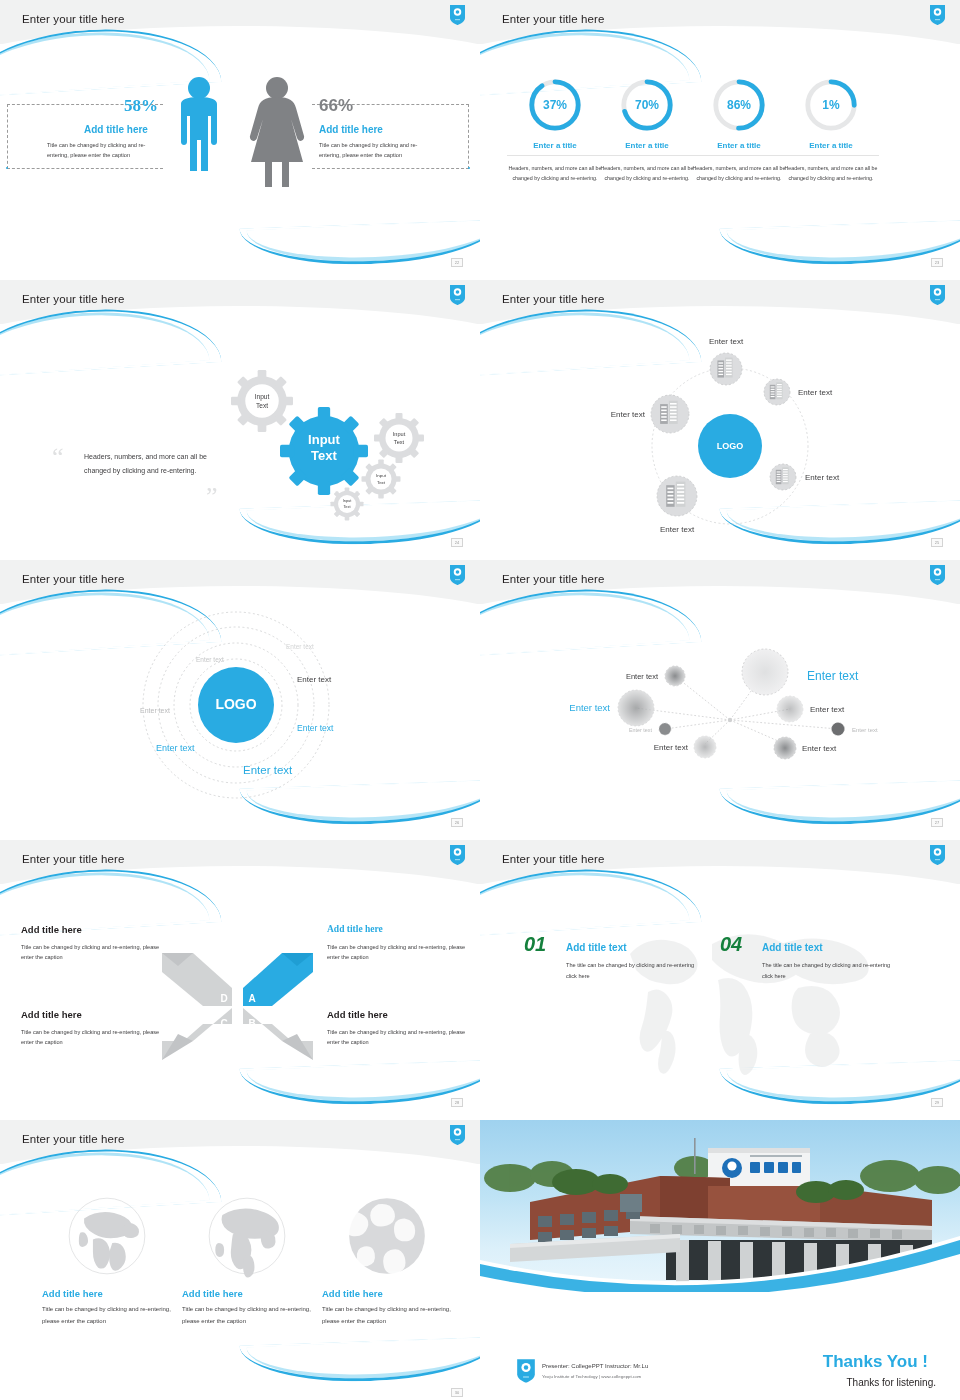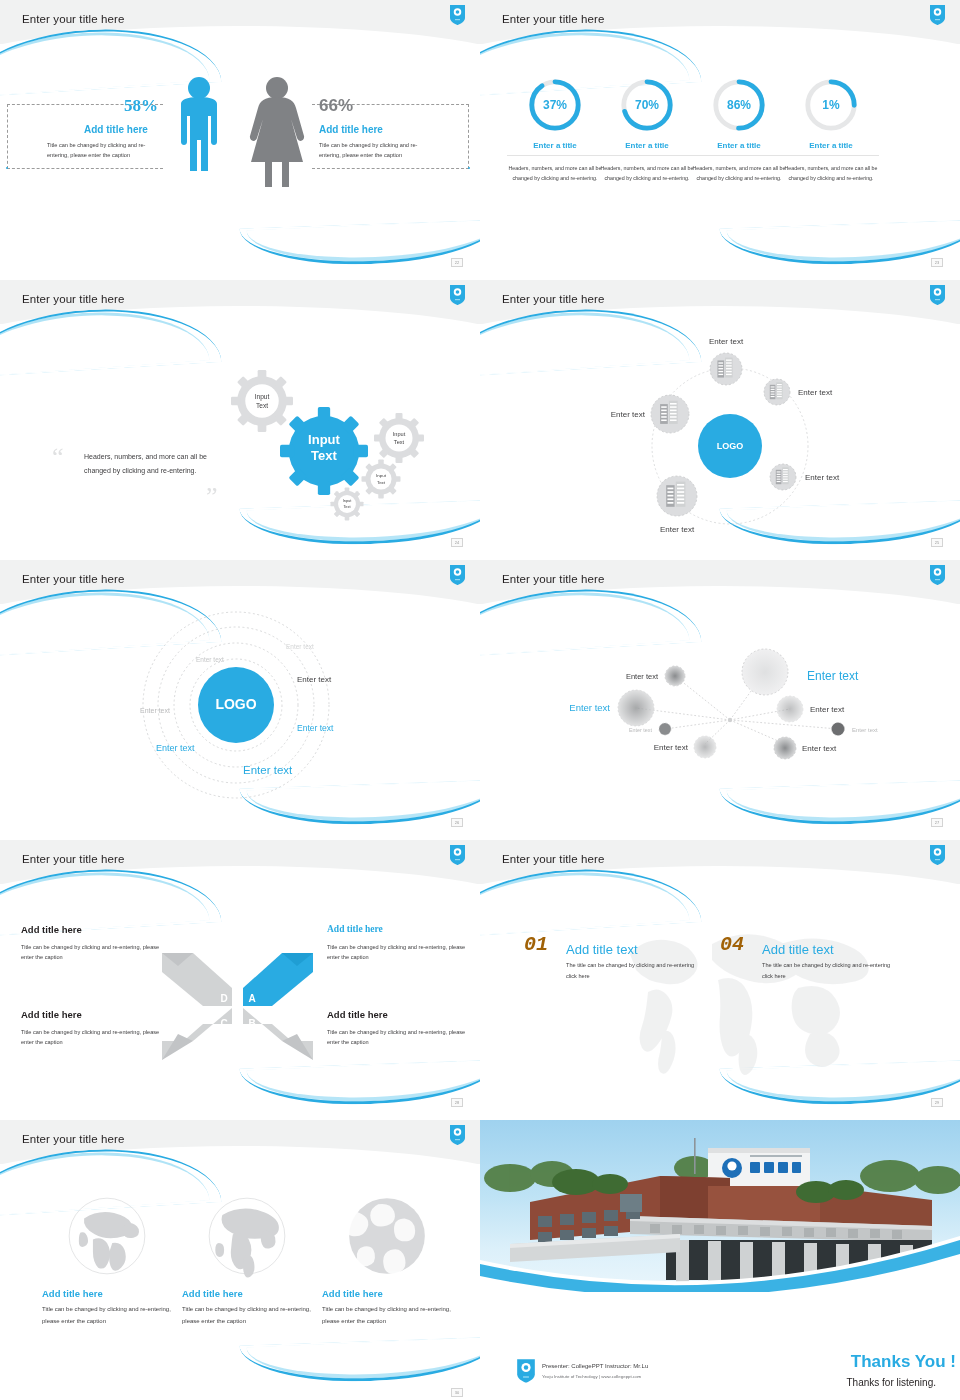--- a/index.html
+++ b/index.html
@@ -110,35 +110,35 @@
   .s3-txt { position:absolute; font-size:7px; color:#414042; line-height:2.05; width:135px; }
 
   
   .svgholder { position:absolute; inset:0; }
 
   
   .s7-h { position:absolute; font-size:9.5px; font-weight:bold; }
   .s7-p { position:absolute; font-size:5.6px; color:#414042; line-height:1.85; width:140px; }
 
   
-  .num { position:absolute; font-size:20px; font-weight:bold; font-style:italic; color:#a16207;font-family:Liberation Mono, monospace; }
-  .s8-h { position:absolute; font-size:13px; font-weight:normal; color:#29abe2; }
+  .num { position:absolute; font-size:20px; font-weight:bold; font-style:italic; color:#15803d; }
+  .s8-h { position:absolute; font-size:10px; font-weight:bold; color:#29abe2; }
   .s8-p { position:absolute; font-size:5.6px; color:#414042; line-height:1.9; width:140px; }
 
   
   .g-col { position:absolute; width:130px; }
   .g-h { font-size:9.5px; font-weight:bold; color:#29abe2; margin-top:8px; }
   .g-p { font-size:6px; color:#414042; line-height:2.05; margin-top:4px; }
 
   
   .s10 { position:relative; width:480px; height:280px; background:#fff; overflow:hidden; }
   .photo { position:absolute; left:0; top:0; width:480px; height:172px; overflow:hidden; }
   .sky { position:absolute; inset:0;
          background:linear-gradient(#9fd2ef 0%, #bfe3f5 45%, #dcf0fa 75%, #eaf6fc 100%); }
-  .thanks-main { position:absolute; right:4px; bottom:28px; font-size:17px; font-weight:bold; color:#29abe2; }
+  .thanks-main { position:absolute; right:32px; bottom:28px; font-size:17px; font-weight:bold; color:#29abe2; }
   .thanks-sub  { position:absolute; right:24px; bottom:12px; font-size:10px; color:#231f20; }
   .pres1 { position:absolute; left:62px; bottom:31px; font-size:6px; color:#414042; white-space:nowrap; }
   .pres2 { position:absolute; left:62px; bottom:21px; font-size:4.4px; color:#6d6e71; white-space:nowrap; }
   .logo-big { position:absolute; left:36px; bottom:16px; width:20px; height:26px; }
 </style>
 </head>
 <body>
 
 <div class="deck">
 

